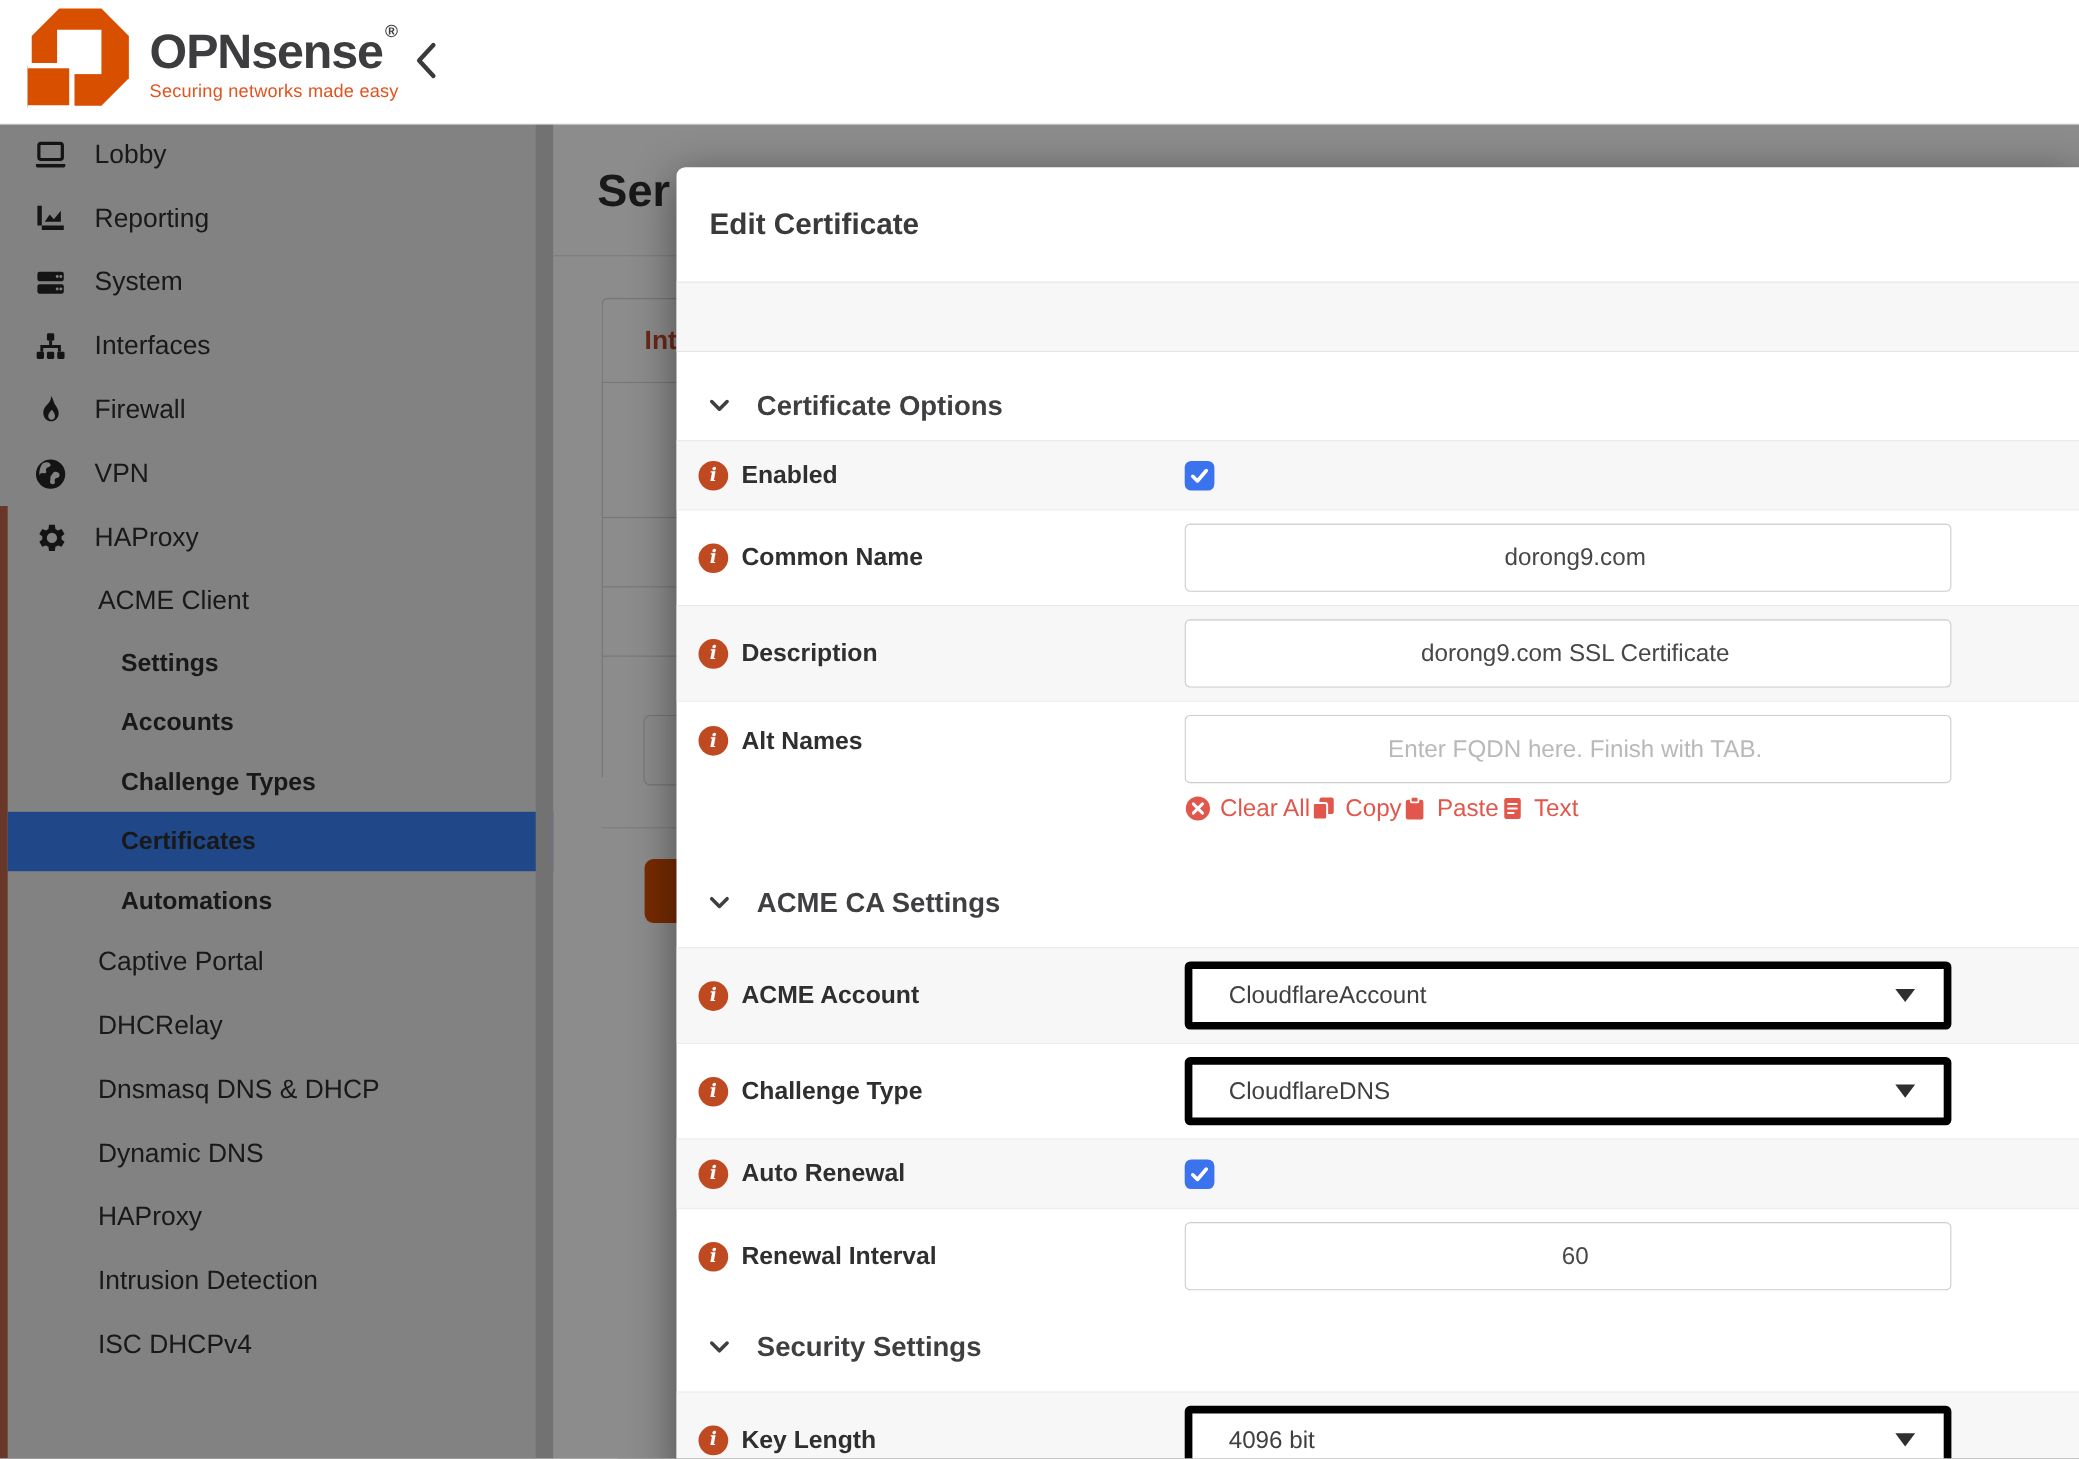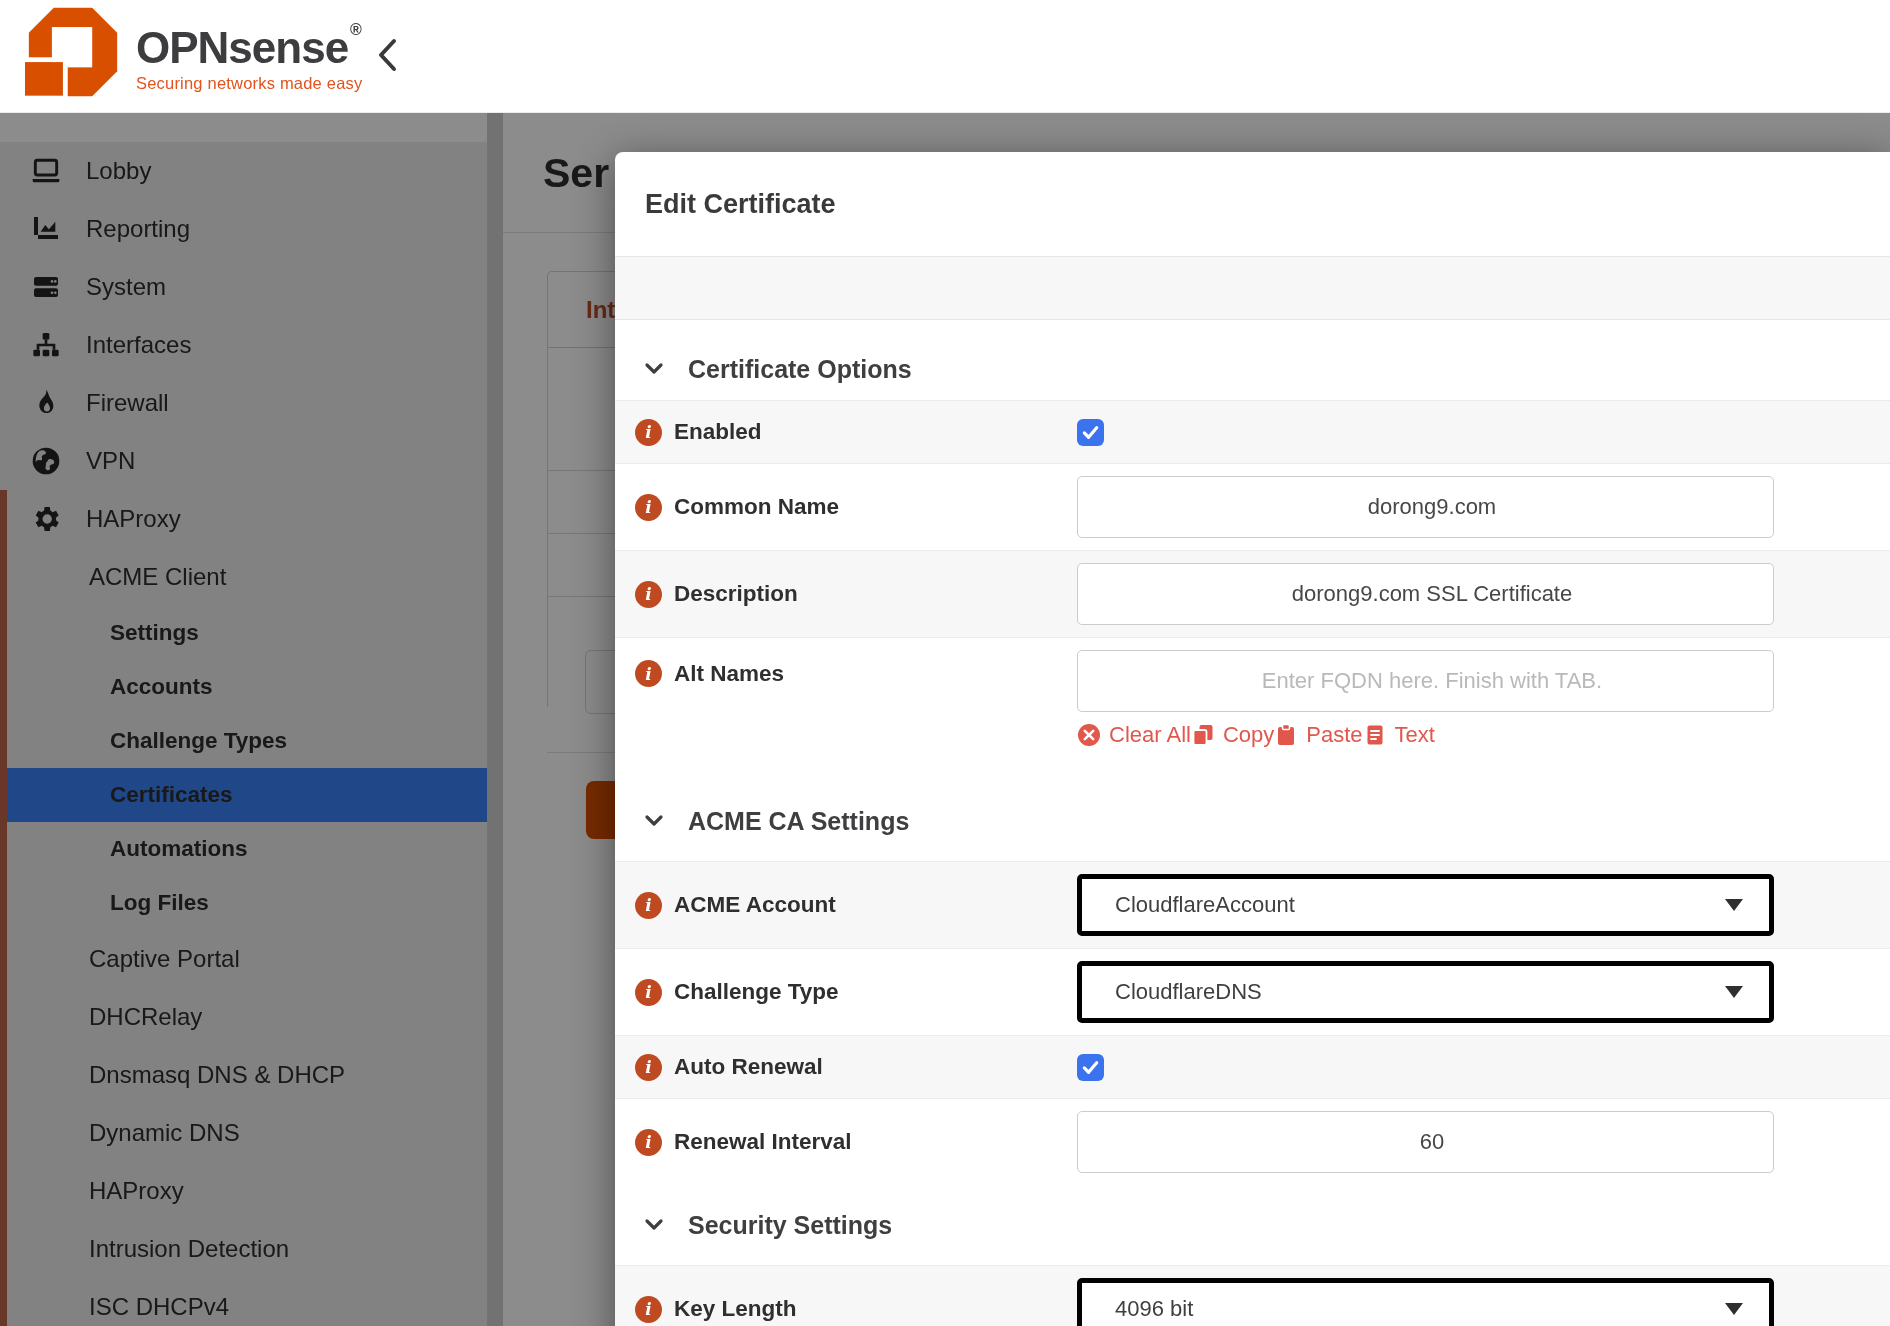--- a/index.html
+++ b/index.html
@@ -11,21 +11,21 @@
           border-bottom:1px solid #ececec;}
   .logo{position:absolute;left:25px;top:4px;display:flex;align-items:flex-start;gap:15px;}
   .brandtxt{padding-top:22px;}
   .brandline{font-size:44px;font-weight:bold;color:#3d3d40;letter-spacing:-1px;line-height:1;}
   .reg{font-size:16px;font-weight:bold;vertical-align:top;position:relative;top:-4px;left:2px;}
   .tagline{font-size:16.5px;color:#e2531d;margin-top:4px;letter-spacing:.2px;}
   .collapse{position:absolute;left:374px;top:36px;width:28px;height:38px;cursor:pointer;}
 
   
   .sidebar{position:absolute;top:112px;left:0;width:562px;bottom:0;background:#ededed;z-index:1;
-           display:flex;flex-direction:column;overflow:hidden;margin-top:30px;}
+           display:flex;flex-direction:column;overflow:hidden;}
   .sidebar-edge{position:absolute;top:112px;left:487px;width:16px;bottom:0;background:#cfcfcf;z-index:1;}
   .sitem{display:flex;align-items:center;height:58px;flex:none;padding-left:30px;
          font-size:24px;color:#2e2e30;position:relative;cursor:pointer;}
   .sitem .micon{width:56px;flex:none;display:flex;align-items:center;color:#262626;}
   .swrap{flex:1;display:flex;flex-direction:column;border-left:7px solid #c0654a;}
   .swrap .sitem{padding-left:23px;}
   .sitem.group{padding-left:89px;}
   .swrap .sitem.group{padding-left:82px;}
   .sitem.sub{height:54px;font-size:22.5px;padding-left:110px;font-weight:bold;}
   .swrap .sitem.sub{padding-left:103px;}
@@ -76,21 +76,21 @@
           font-size:22.5px;font-weight:600;color:#2f2f2f;}
   .alt .flabel{margin-top:10px;}
   .info{width:27px;height:27px;border-radius:50%;background:#bf4a22;color:#fff;flex:none;
         font-family:"DejaVu Serif",serif;font-weight:bold;font-style:italic;font-size:17px;
         display:flex;align-items:center;justify-content:center;}
   .fctrl{display:flex;flex-direction:column;}
   .tinput{width:697px;height:62px;box-sizing:border-box;border:1px solid #ccc;border-radius:5px;
           padding:0 20px 0 33px;font-size:22px;color:#474747;background:#fff;outline:none;
           font-family:"Liberation Sans",sans-serif;text-align:center;}
   .tinput::placeholder{color:#b9b9b9;}
-  .sel{width:697px;height:62px;box-sizing:border-box;border:5px solid #000000;border-radius:5px;
+  .sel{width:697px;height:62px;box-sizing:border-box;border:7px solid #000000;border-radius:5px;
        display:flex;align-items:center;justify-content:space-between;padding:0 26px 0 33px;
        font-size:22px;color:#3f3f3f;background:#fff;cursor:pointer;}
   .caret{width:0;height:0;border-left:9px solid transparent;border-right:9px solid transparent;
          border-top:12px solid #2f2f2f;}
   .cb{width:27px;height:27px;border-radius:6px;background:#3b72ee;display:flex;align-items:center;
       justify-content:center;cursor:pointer;}
   .actions{display:flex;margin-top:10px;align-items:center;color:#e2574c;font-size:22px;}
   .action{display:flex;gap:8px;align-items:center;cursor:pointer;color:#e2574c;}
 </style>
 </head>
@@ -214,23 +214,20 @@
         <span>Accounts</span>
       </div>
       <div class="sitem sub">
         <span>Challenge Types</span>
       </div>
       <div class="sitem sub active">
         <span>Certificates</span>
       </div>
       <div class="sitem sub">
         <span>Automations</span>
-      </div>
-      <div class="sitem sub">
-        <span>Log Files</span>
       </div>
 
       <div class="sitem group">
         <span>Captive Portal</span>
         <span class="ricon">
           <svg width="30" height="30" viewBox="0 0 24 24">
               <path d="M21.5 2.5L2.5 10l7 3.2L11 20.5l3.2-4.4 6.3 2.7z M9.5 13.2L20 4.5 11 14.8z" fill="none" stroke="currentColor" stroke-width="1.8" stroke-linejoin="round"></path>
             </svg>
         </span>
       </div>

